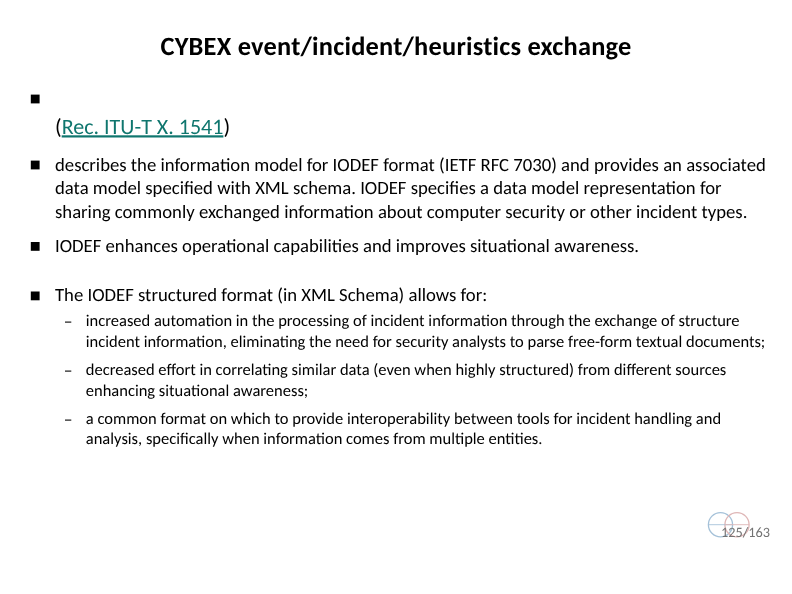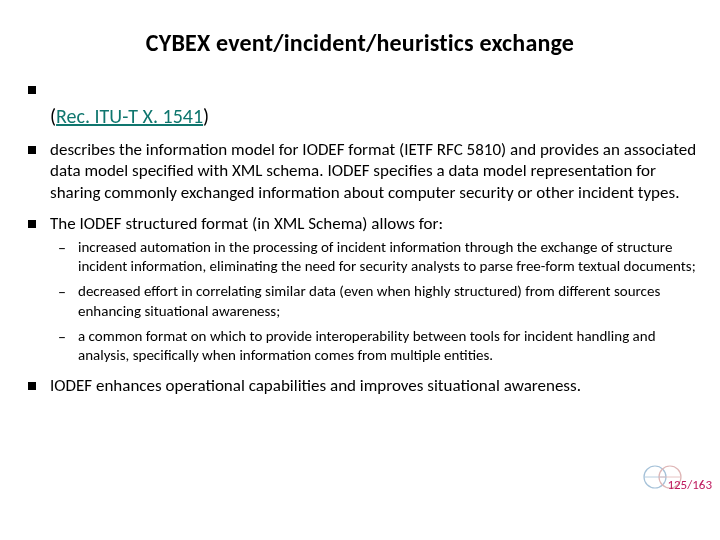--- a/index.html
+++ b/index.html
@@ -70,24 +70,24 @@
   }
   ul.sub > li::before {
     content: "–";
     position: absolute;
     left: -20px;
     top: 0;
     font-size: 16px;
   }
   .footer {
     position: absolute;
-    right: 8px;
+    right: 20px;
     bottom: 8px;
     font-size: 13px;
-    color: #be185d;
+    color: #737373;
     margin-top: 32px;
   }
   .logo {
     position: absolute;
     right: 34px;
     bottom: 8px;
     width: 44px;
     height: 30px;
     opacity: 0.55;
   }
@@ -98,30 +98,30 @@
 
 <div class="slide">
 
   <div class="title">CYBEX event/incident/heuristics exchange</div>
 
   <ul class="main">
     <li class="b1">
       <br>
       <span>(</span><span class="link">Rec. ITU-T X. 1541</span><span>)</span>
     </li>
-    <li class="b2">describes the information model for IODEF format (IETF RFC 5810) and provides an associated data model specified with XML schema. IODEF specifies a data model representation for sharing commonly exchanged information about computer security or other incident types.</li>
+    <li class="b2">describes the information model for IODEF format (IETF RFC 7030) and provides an associated data model specified with XML schema. IODEF specifies a data model representation for sharing commonly exchanged information about computer security or other incident types.</li>
+    <li class="b2" style="margin-bottom:24px;">IODEF enhances operational capabilities and improves situational awareness.</li>
     <li class="b2">
       <span>The IODEF structured format (in XML Schema) allows for:</span>
       <ul class="sub">
         <li>increased automation in the processing of incident information through the exchange of structure incident information, eliminating the need for security analysts to parse free-form textual documents;</li>
         <li>decreased effort in correlating similar data (even when highly structured) from different sources enhancing situational awareness;</li>
         <li>a common format on which to provide interoperability between tools for incident handling and analysis, specifically when information comes from multiple entities.</li>
       </ul>
     </li>
-    <li class="b2" style="margin-bottom:24px;">IODEF enhances operational capabilities and improves situational awareness.</li>
   </ul>
 
   <div class="logo">
     <svg viewBox="0 0 44 30">
       <circle cx="13" cy="15" r="11" fill="none" stroke="#5b8fb9" stroke-width="1.2"></circle>
       <circle cx="28" cy="15" r="11" fill="none" stroke="#c47a7a" stroke-width="1.2"></circle>
       <line x1="2" y1="15" x2="24" y2="15" stroke="#5b8fb9" stroke-width="0.8"></line>
       <line x1="17" y1="15" x2="39" y2="15" stroke="#c47a7a" stroke-width="0.8"></line>
     </svg>
   </div>

